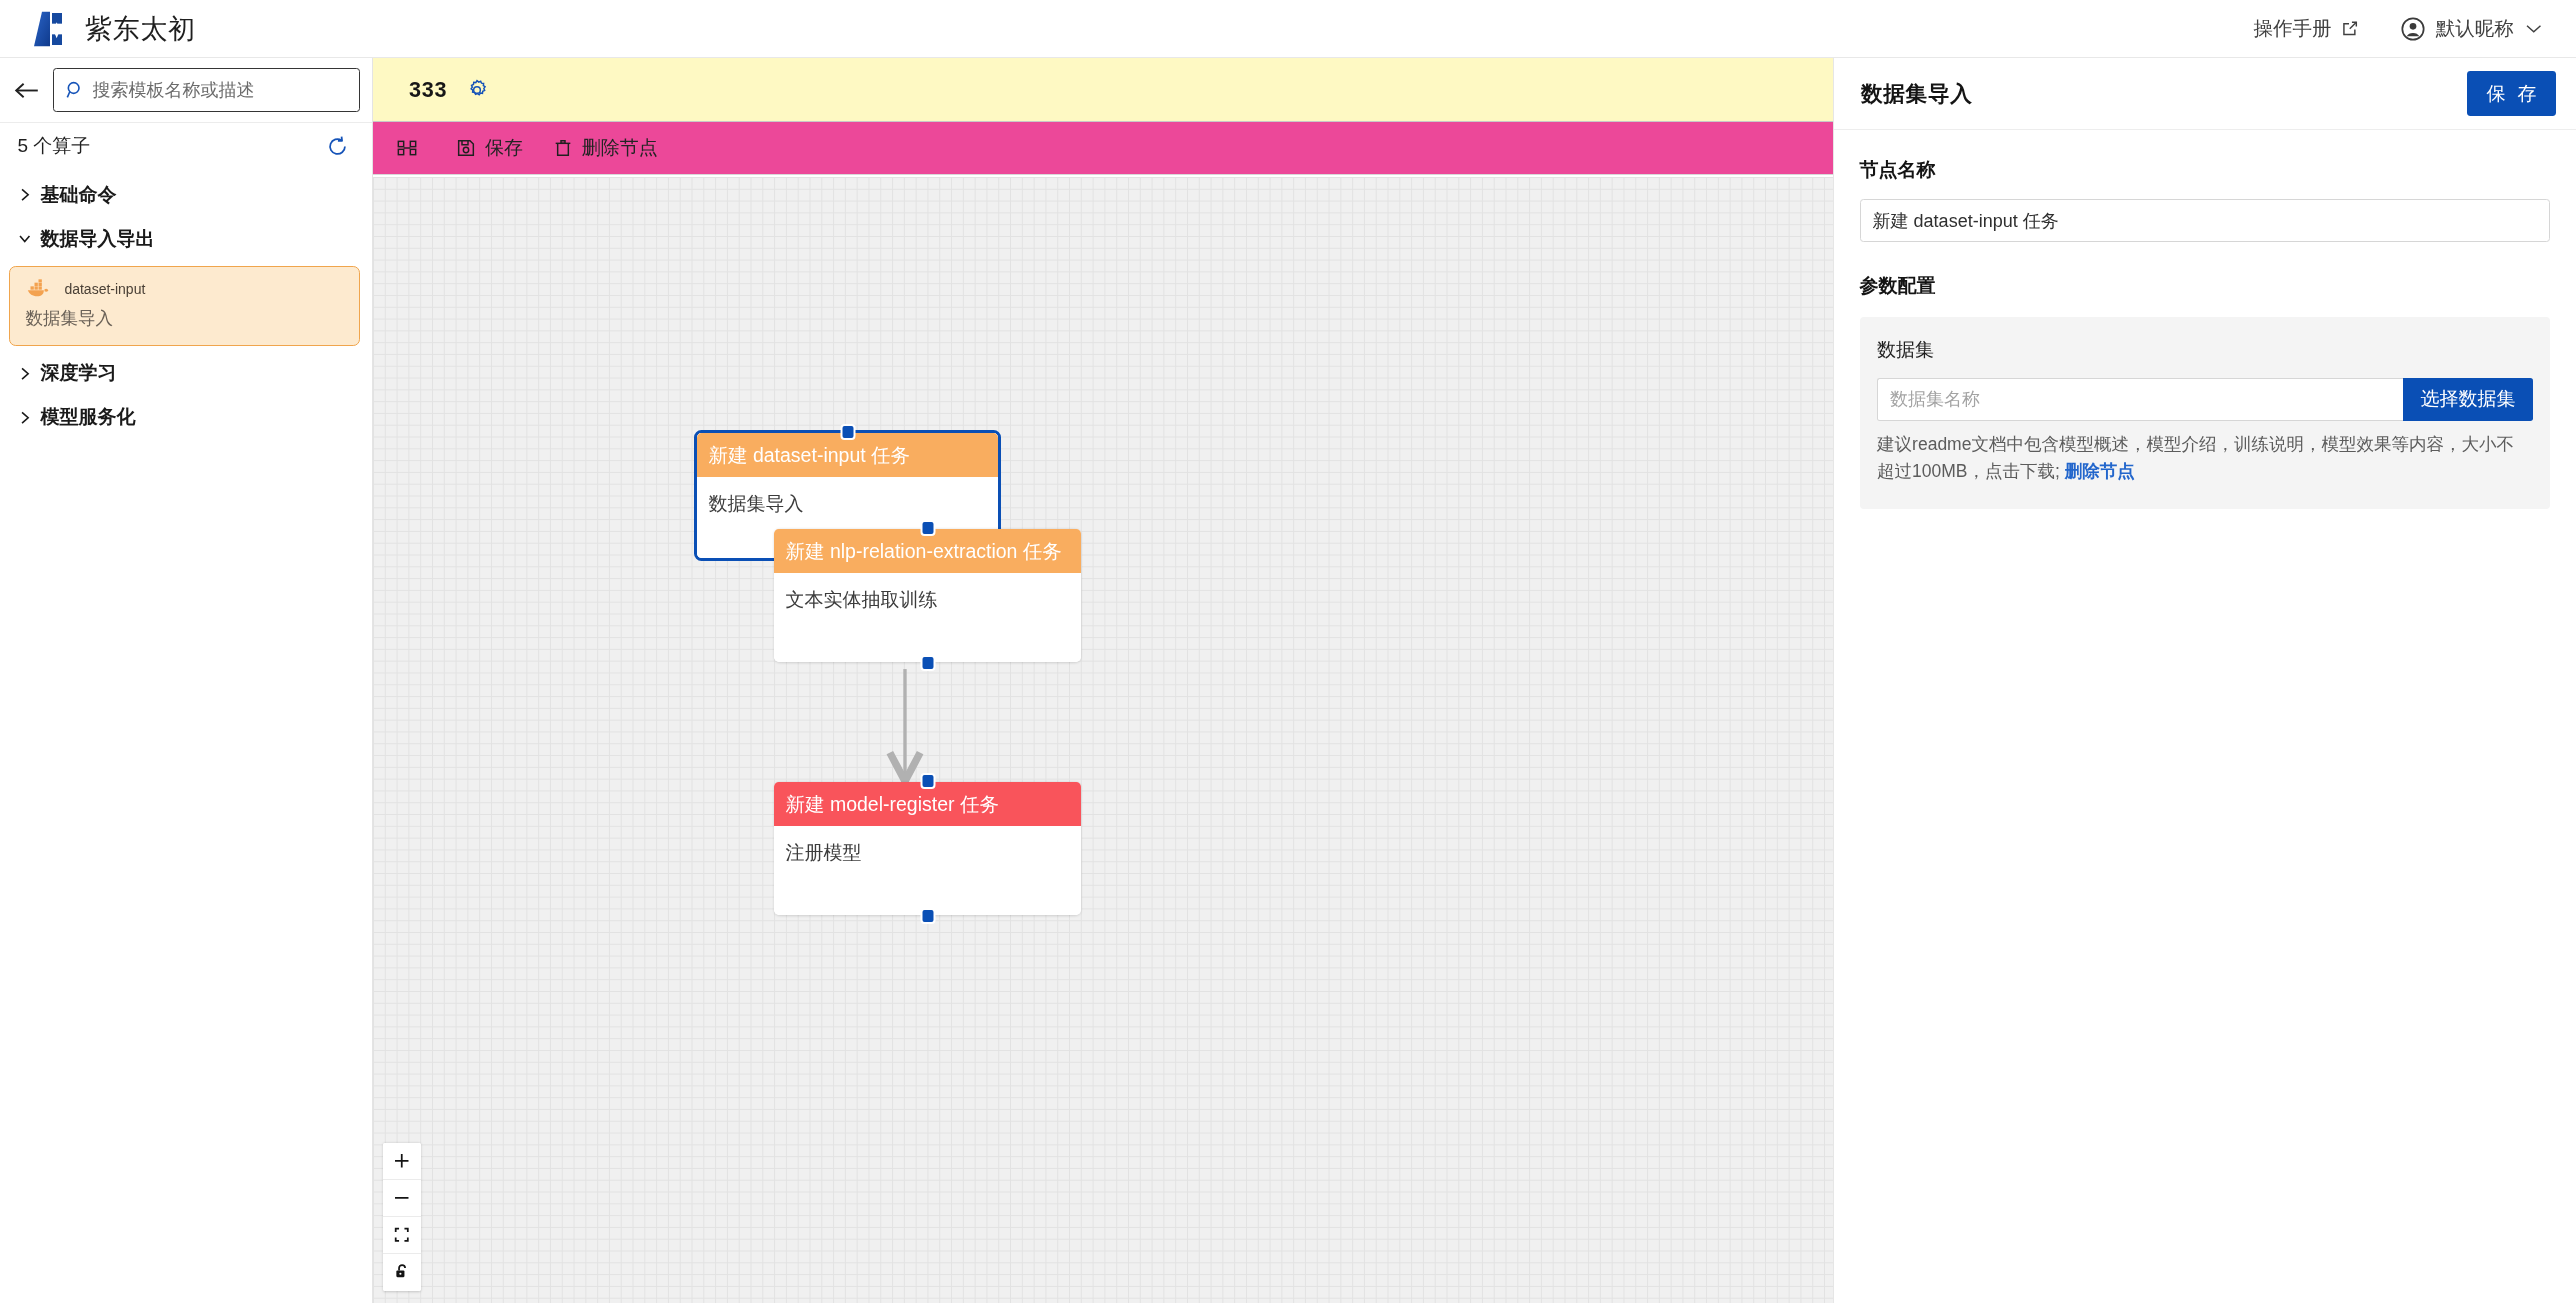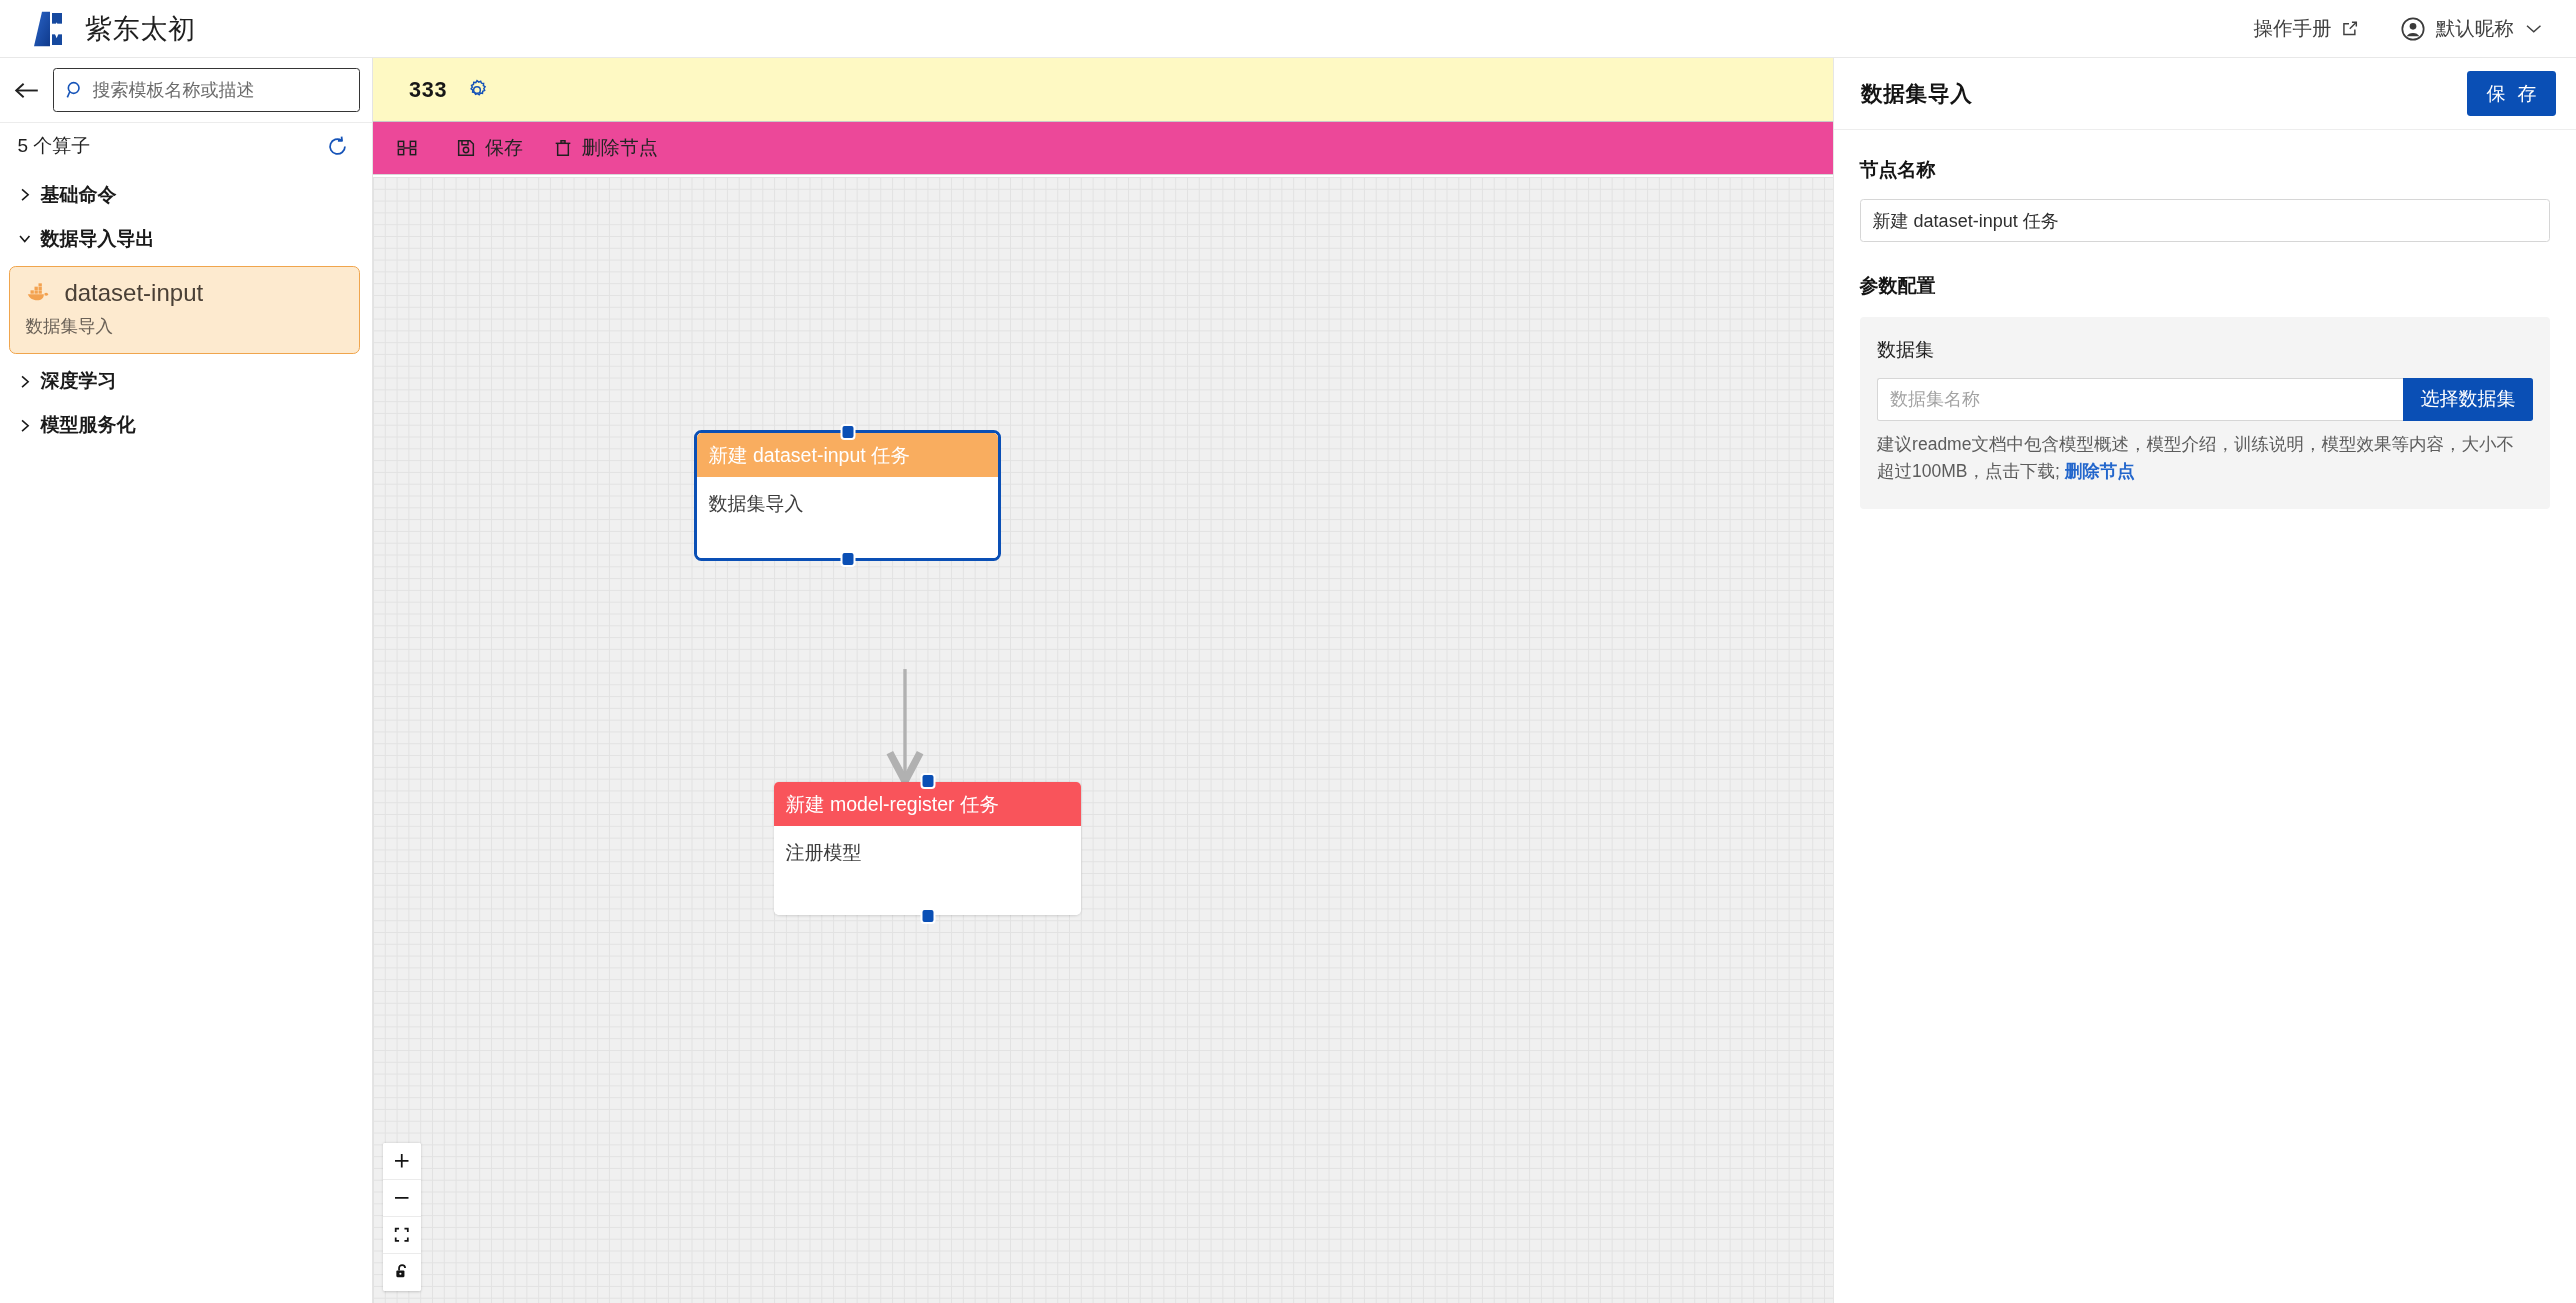--- a/index.html
+++ b/index.html
@@ -76,21 +76,21 @@
   .tree-group-label { font-size: 19px; font-weight: bold; color: #1a1a1a; }
 
   .op-card {
     margin: 5.4px 12px 5.4px 9.4px;
     background: #fdeacf; border: 1.3px solid #f0a54d;
     border-radius: 6.7px; padding: 12px 15px 15px 15px;
     cursor: pointer;
   }
   .op-card-top { display: flex; align-items: center; gap: 12px; }
   .docker-icon { width: 27px; height: 20px; flex: none; }
-  .op-card-name { font-size: 24px; color: #4a4036; }
+  .op-card-name { font-size: 14px; color: #4a4036; }
   .op-card-desc { font-size: 17.5px; color: #6a6157; margin-top: 6.7px; }
 
   
   .canvas-area {
     position: absolute; left: 373px; top: 58px;
     width: 1461px; height: 1246px;
     background: #ffffff;
     z-index: 10;
   }
   .flow-topbar {
@@ -404,20 +404,28 @@
 
     <div class="node selected" style="left:321px; top:253px; width:307px; height:131px;">
       <div class="node-inner">
         <div class="node-head orange">新建 dataset-input 任务</div>
         <div class="node-body">数据集导入</div>
       </div>
       <div class="port top"></div>
       <div class="port bottom"></div>
     </div>
 
+    <div class="node" style="left:401px; top:352px; width:307px; height:133px;">
+      <div class="node-inner">
+        <div class="node-head orange">新建 nlp-relation-extraction 任务</div>
+        <div class="node-body">文本实体抽取训练</div>
+      </div>
+      <div class="port top"></div>
+      <div class="port bottom"></div>
+    </div>
 
     <div class="node" style="left:401px; top:605px; width:307px; height:133px;">
       <div class="node-inner">
         <div class="node-head red">新建 model-register 任务</div>
         <div class="node-body">注册模型</div>
       </div>
       <div class="port top"></div>
       <div class="port bottom"></div>
     </div>
 

